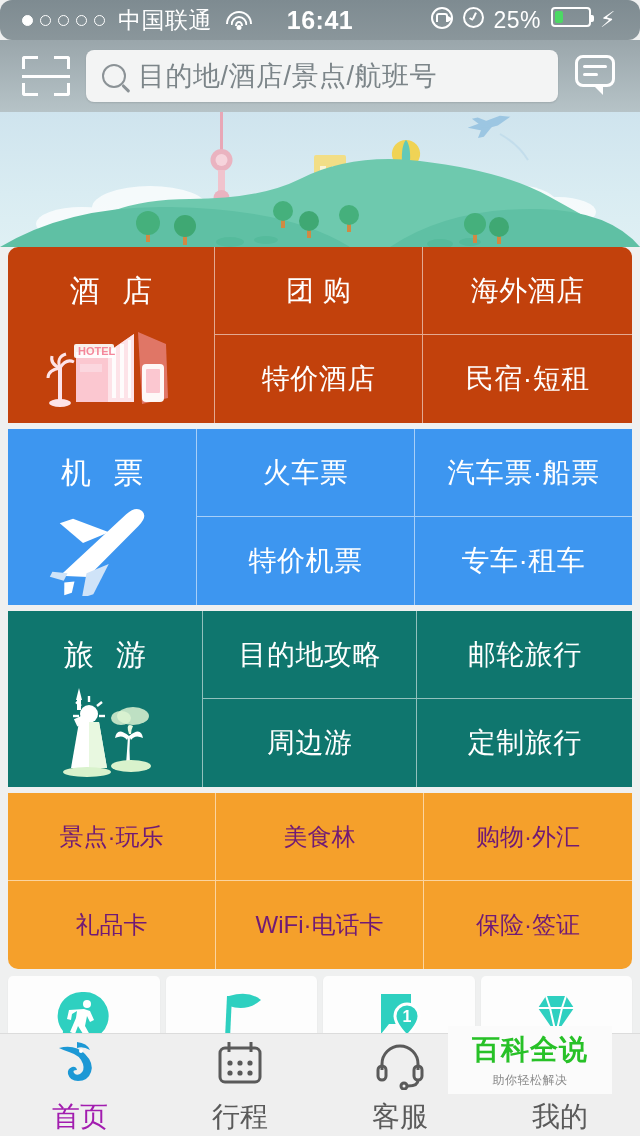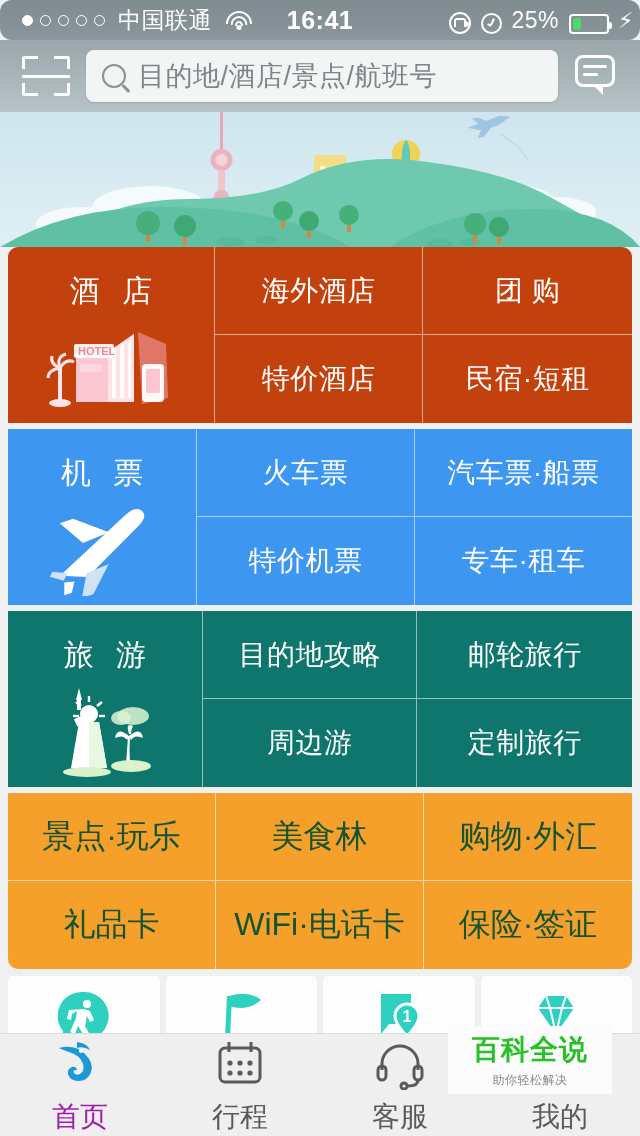--- a/index.html
+++ b/index.html
@@ -24,21 +24,21 @@
   .carrier{ font-size:23px; margin-left:4px; }
   .wifi{ position:relative; width:26px; height:19px; margin-left:5px; }
   .wifi i{ position:absolute; left:50%; border:2.2px solid #fff; border-bottom:none;
            border-radius:50% 50% 0 0 / 100% 100% 0 0; transform:translateX(-50%); }
   .wifi i:nth-child(1){ width:26px; height:13px; top:0; }
   .wifi i:nth-child(2){ width:17px; height:9px;  top:5px; }
   .wifi i:nth-child(3){ width:8px;  height:5px;  top:10px; }
   .wifi b{ position:absolute; left:50%; bottom:0; width:5px; height:5px; border-radius:50%;
            background:#fff; transform:translateX(-50%); }
   .sb-time{ position:absolute; left:0; right:0; text-align:center; font-size:25px; font-weight:600; }
-  .sb-right{ margin-left:auto; display:flex; align-items:flex-end; gap:10px; padding-right:6px; }
+  .sb-right{ margin-left:auto; display:flex; align-items:flex-start; gap:10px; padding-right:24px; }
   .ic-rotlock{ width:22px; height:22px; border:2px solid #fff; border-radius:50%; position:relative; }
   .ic-rotlock::before{ content:""; position:absolute; left:50%; top:4px; transform:translateX(-50%);
     width:8px; height:7px; border:2px solid #fff; border-bottom:none; border-radius:3px 3px 0 0; }
   .ic-rotlock::after{ content:""; position:absolute; right:-2px; top:7px; width:0; height:0;
     border-left:5px solid #fff; border-top:3.5px solid transparent; border-bottom:3.5px solid transparent; }
   .ic-alarm{ width:21px; height:21px; border:2.3px solid #fff; border-radius:50%; position:relative; }
   .ic-alarm::before{ content:""; position:absolute; left:50%; top:3px; width:2px; height:7px;
     background:#fff; transform-origin:bottom center; transform:translateX(-50%) rotate(25deg); }
   .ic-alarm::after{ content:""; position:absolute; left:50%; top:7px; width:2px; height:4px;
     background:#fff; transform-origin:bottom center; transform:translateX(-50%) rotate(-60deg); }
@@ -101,21 +101,21 @@
   .big-art{ margin-top:6px; }
   .subgrid{ flex:1 1 auto; display:flex; flex-wrap:wrap; }
   .cell{ width:50%; height:88px; display:flex; align-items:center; justify-content:center;
     color:#fff; font-size:28px; letter-spacing:.5px;
     border-right:1.5px solid rgba(255,255,255,.55);
     border-bottom:1.5px solid rgba(255,255,255,.55); }
   .cell:nth-child(2n){ border-right:none; }
   .cell:nth-child(n+3){ border-bottom:none; }
   .orange-grid{ width:624px; display:flex; flex-wrap:wrap; }
   .ocell{ width:208px; height:88px; display:flex; align-items:center; justify-content:center;
-    color:#14532d; font-size:32px;
+    color:#701a75; font-size:24px;
     border-right:1.5px solid rgba(255,255,255,.55);
     border-bottom:1.5px solid rgba(255,255,255,.55); }
   .ocell:nth-child(3n){ border-right:none; }
   .ocell:nth-child(n+4){ border-bottom:none; }
 
   
   .promo-row{ margin:7px 8px 0; display:flex; gap:6px; }
   .promo{ flex:1 1 0; height:72px; background:#fdfdfd; border-radius:5px;
     display:flex; align-items:flex-start; justify-content:center; padding-top:12px;
     box-shadow:0 1px 2px rgba(0,0,0,.05); }
@@ -321,22 +321,22 @@
                 <path d="M14 50 q-4 -11 6 -14"></path>
               <path d="M14 50 q-10 -4 -8 -12"></path>
                 <path d="M14 50 q-12 2 -12 10"></path>
             </g>
             <rect x="12" y="50" width="4" height="34" fill="#fde3e8"></rect>
             <ellipse cx="14" cy="85" rx="11" ry="4" fill="#fde3e8"></ellipse>
           </svg>
         </span>
       </div>
       <div class="subgrid">
+        <div class="cell">团 购</div>
         <div class="cell">海外酒店</div>
-        <div class="cell">团 购</div>
         <div class="cell">特价酒店</div>
         <div class="cell">民宿·短租</div>
       </div>
     </div>
     <div class="sep"></div>
 
     <div class="sect blue">
       <div class="big-cell">
         <span class="big-label">机 票</span>
         <span class="big-art">

